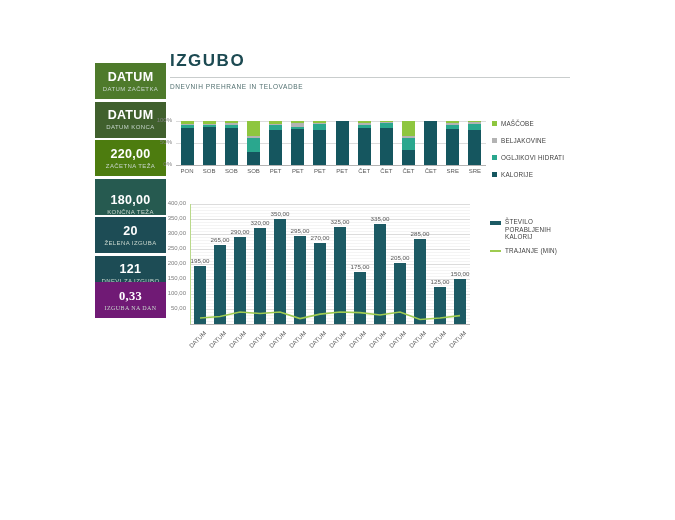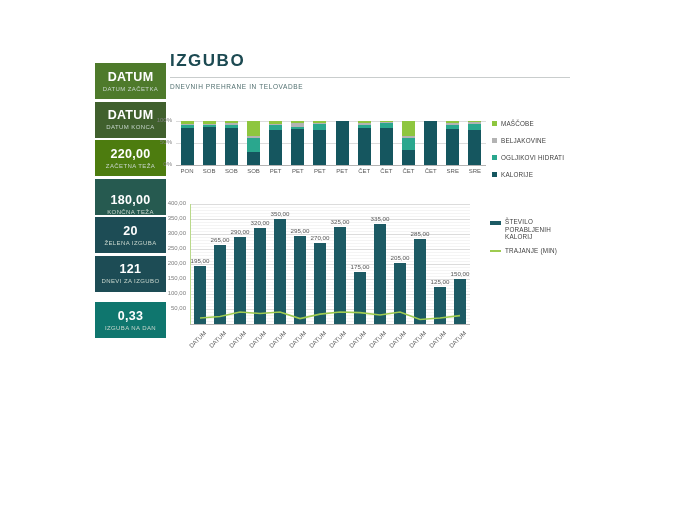--- a/index.html
+++ b/index.html
@@ -58,21 +58,21 @@
         <div class="side-label">KONČNA TEŽA</div>
       </div>
       <div class="side-box" style="top: 217px; background: rgb(29, 76, 85);">
         <div class="side-value">20</div>
         <div class="side-label">ŽELENA IZGUBA</div>
       </div>
       <div class="side-box" style="top: 255.5px; background: rgb(29, 76, 85);">
         <div class="side-value">121</div>
         <div class="side-label">DNEVI ZA IZGUBO</div>
       </div>
-      <div class="side-box" style="top: 302px; background: #0f766e;">
+      <div class="side-box" style="top: 282px; background: #701a75; font-family: Liberation Serif, serif;">
         <div class="side-value">0,33</div>
         <div class="side-label">IZGUBA NA DAN</div>
       </div>
     </div>
 
   <div class="page-title">IZGUBO</div>
   <div class="title-rule"></div>
   <div class="page-subtitle">DNEVNIH PREHRANE IN TELOVADBE</div>
 
 

